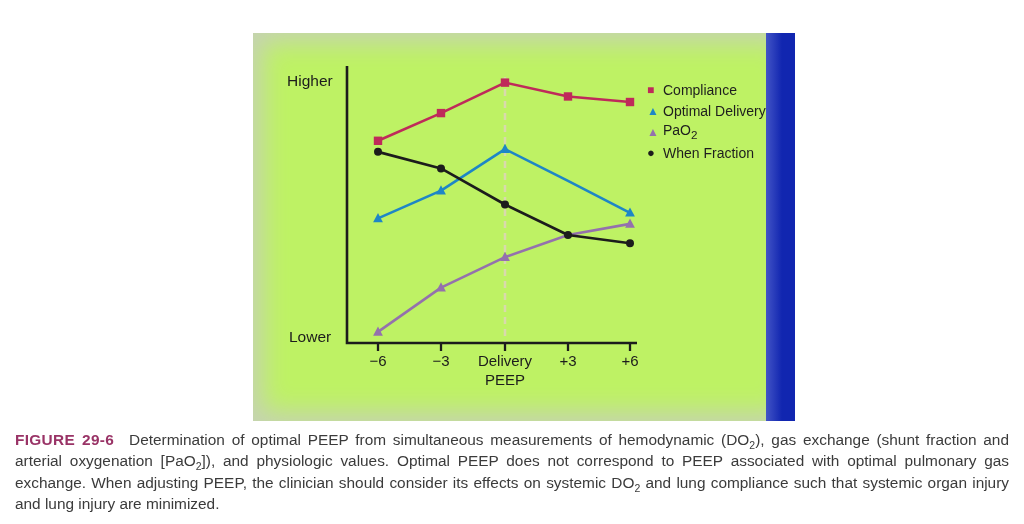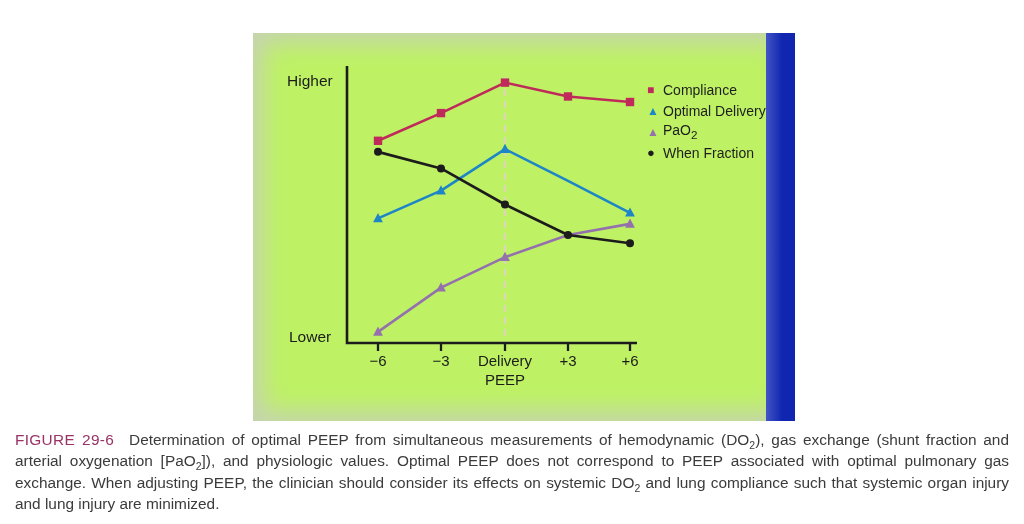--- a/index.html
+++ b/index.html
@@ -36,21 +36,21 @@
     position:absolute;top:318px;transform:translateX(-50%);
     text-align:center;font-size:15px;line-height:19px;color:var(--axis-black);
     white-space:pre-line;
   }
   .caption{
     position:absolute;left:15px;top:429px;width:994px;margin:0;
     font-size:15.4px;line-height:21.4px;color:var(--text-color);
     text-align:justify;
   }
   .cap-label{
-    color:var(--figure-label);font-weight:normal;margin-right:15px;letter-spacing:.3px;
+    color:var(--figure-label);font-weight:bold;margin-right:15px;letter-spacing:.3px;
   }
   .caption sub{font-size:.68em;line-height:0;}
 </style>
 </head>
 <body>
 
 <div class="figure-panel">
   <div class="blue-bar"></div>
   <svg id="chart" width="542" height="388" viewBox="0 0 542 388">
       <line x1="252" y1="44" x2="252" y2="310" stroke="#d9d9ad" stroke-width="2.5" stroke-dasharray="7 5"></line>

